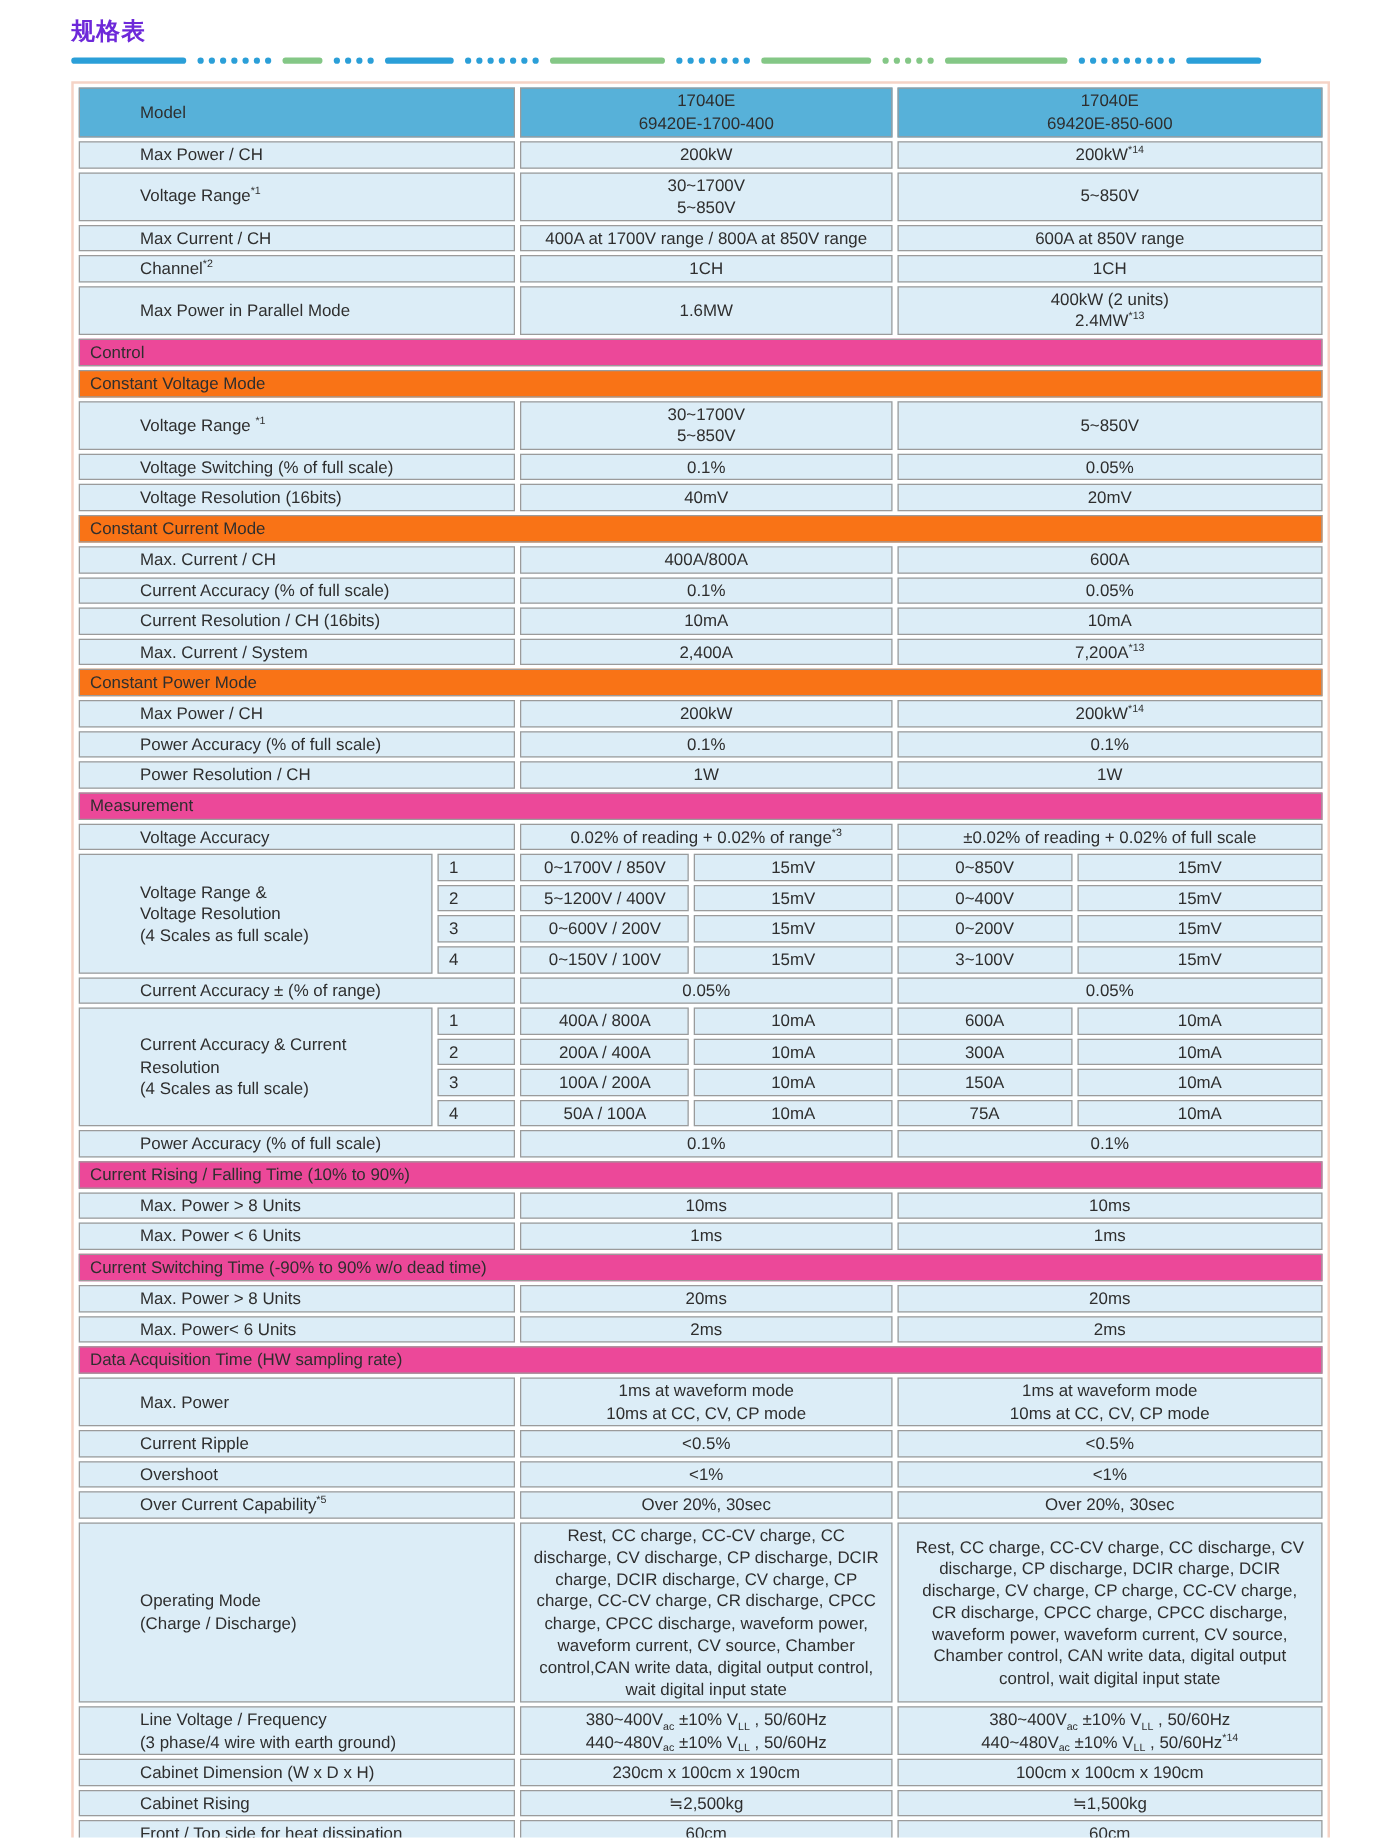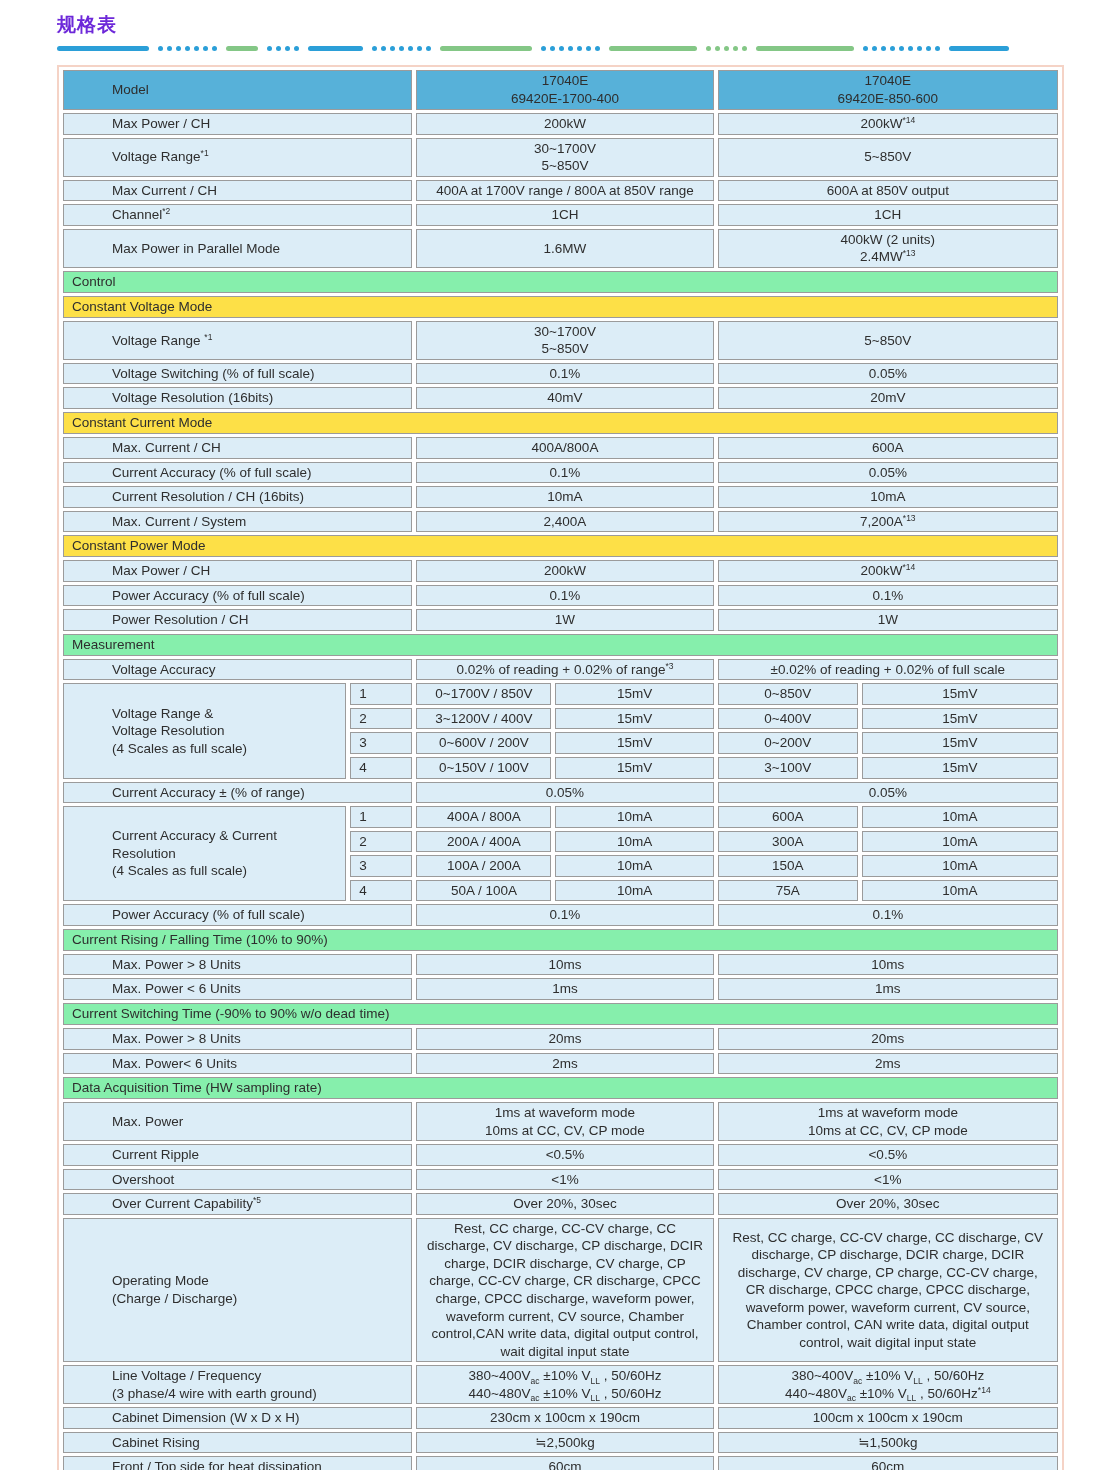--- a/index.html
+++ b/index.html
@@ -26,22 +26,22 @@
   td{
     border:1px solid #9b9b9b;font-size:13.5px;line-height:1.3;
     padding:1px 8px;vertical-align:middle;word-wrap:break-word;
   }
   td.label{text-align:left;background:#dcedf7;padding-left:48px;}
   td.idx{text-align:left;background:#dcedf7;}
   td.value{text-align:center;background:#dcedf7;}
   tr.model td{background:#57b1d9;height:36px;}
   tr.model td.label{font-size:13.5px;}
   td.sectitle{text-align:left;}
-  tr.section td.sectitle{background:#86efac;height:18px;}
-  tr.subsection td.sectitle{background:#fde047;height:18px;}
+  tr.section td.sectitle{background:#ec4899;height:18px;}
+  tr.subsection td.sectitle{background:#f97316;height:18px;}
   sup{font-size:8.5px;vertical-align:super;line-height:0;}
   sub{font-size:8.5px;vertical-align:sub;line-height:0;margin-top:16px;}
 </style>
 </head>
 <body>
 
 <div class="page">
   <h1 class="page-title">规格表</h1>
   <div class="divider">
       <span class="bar b" style="width: 92px;"></span>
@@ -114,21 +114,21 @@
             <td class="value" colspan="2">200kW<sup>*14</sup></td>
           </tr>
           <tr class="spec">
             <td class="label" colspan="2">Voltage Range<sup>*1</sup></td>
             <td class="value" colspan="2">30~1700V<br>5~850V</td>
             <td class="value" colspan="2">5~850V</td>
           </tr>
           <tr class="spec">
             <td class="label" colspan="2">Max Current / CH</td>
             <td class="value" colspan="2">400A at 1700V range / 800A at 850V range</td>
-            <td class="value" colspan="2">600A at 850V output</td>
+            <td class="value" colspan="2">600A at 850V range</td>
           </tr>
           <tr class="spec">
             <td class="label" colspan="2">Channel<sup>*2</sup></td>
             <td class="value" colspan="2">1CH</td>
             <td class="value" colspan="2">1CH</td>
           </tr>
           <tr class="spec">
             <td class="label" colspan="2">Max Power in Parallel Mode</td>
             <td class="value" colspan="2">1.6MW</td>
             <td class="value" colspan="2">400kW (2 units)<br>2.4MW<sup>*13</sup></td>
@@ -206,21 +206,21 @@
           <tr class="spec">
             <td class="label" rowspan="4">Voltage Range &amp;<br>Voltage Resolution<br>(4 Scales as full scale)</td>
             <td class="idx">1</td>
             <td class="value">0~1700V / 850V</td>
             <td class="value">15mV</td>
             <td class="value">0~850V</td>
             <td class="value">15mV</td>
           </tr>
           <tr class="spec">
             <td class="idx">2</td>
-            <td class="value">3~1200V / 400V</td>
+            <td class="value">5~1200V / 400V</td>
             <td class="value">15mV</td>
             <td class="value">0~400V</td>
             <td class="value">15mV</td>
           </tr>
           <tr class="spec">
             <td class="idx">3</td>
             <td class="value">0~600V / 200V</td>
             <td class="value">15mV</td>
             <td class="value">0~200V</td>
             <td class="value">15mV</td>

